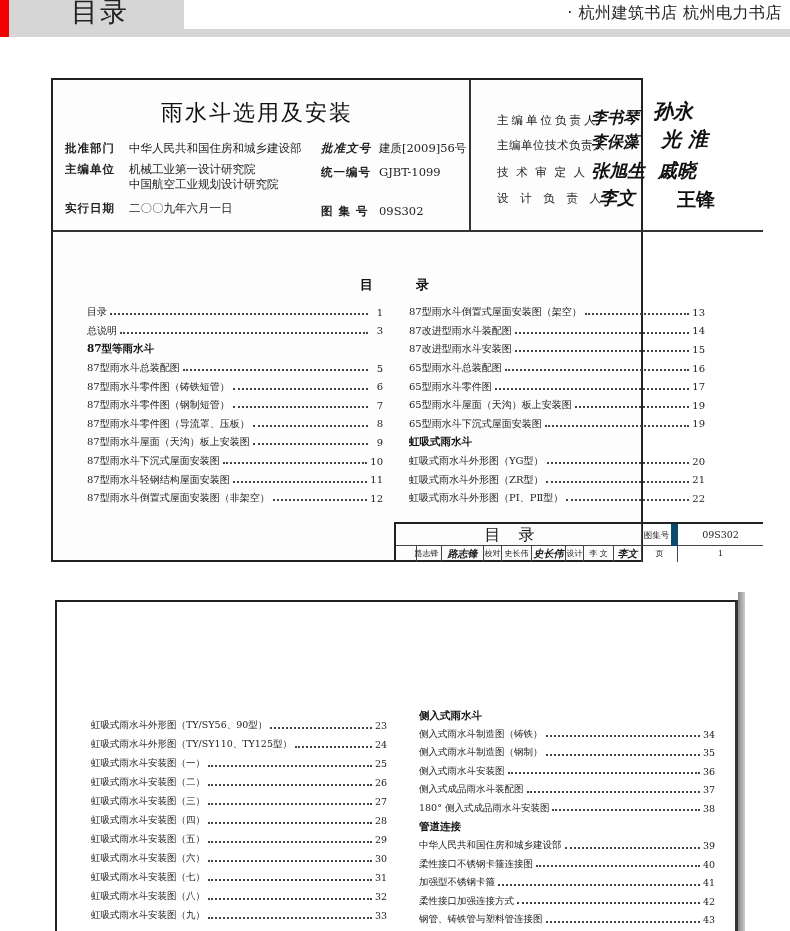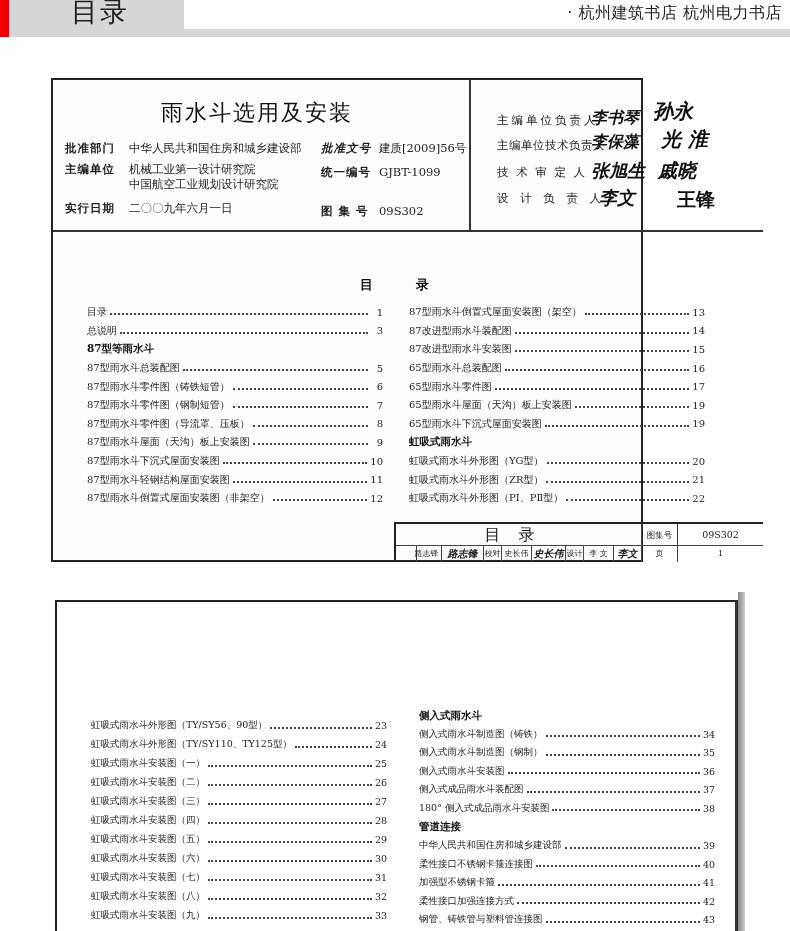--- a/index.html
+++ b/index.html
@@ -29,21 +29,21 @@
     .toc-col { position: absolute; font-size: 10px; color: #222; }
     .toc-row { position: relative; height: 18.6px; display: flex; align-items: center; white-space: nowrap; }
     .toc-row .dots { flex: 1; border-bottom: 2px dotted #444; margin: 0 3px; height: 0; transform: translateY(2px); }
     .toc-row .num { min-width: 12px; text-align: right; }
     .toc-row.section { font-weight: bold; font-size: 10.5px; color: #111; }
 
     
     .tblock { position: absolute; left: 341px; top: 442px; width: 369px; height: 40px; border-top: 2px solid #222; border-left: 2px solid #222; }
     .tblock .row1 { position: absolute; left: 0; top: 0; width: 367px; height: 22px; border-bottom: 1px solid #444; }
     .tblock .big { position: absolute; left: 0; top: 0; width: 246px; height: 22px; text-align: center; font-family: "DejaVu Sans", sans-serif; font-size: 16px; letter-spacing: 18px; line-height: 22px; border-right: 1px solid #444; }
-    .tblock .lbl1 { position: absolute; left: 246px; top: 0; width: 36px; height: 22px; font-size: 8.5px; text-align: center; line-height: 22px; border-right: 1px solid #0c4a6e; }
+    .tblock .lbl1 { position: absolute; left: 246px; top: 0; width: 36px; height: 22px; font-size: 8.5px; text-align: center; line-height: 22px; border-right: 7px solid #0c4a6e; }
     .tblock .val1 { position: absolute; left: 282px; top: 0; width: 85px; height: 22px; font-size: 9.5px; text-align: center; line-height: 22px; }
     .tblock .row2 { position: absolute; left: 0; top: 22px; width: 367px; height: 16px; font-size: 8px; }
     .tblock .cell { position: absolute; top: 0; height: 16px; line-height: 16px; border-right: 1px solid #444; text-align: center; white-space: nowrap; overflow: hidden; }
     .tblock .cell.sign { font-style: italic; font-weight: bold; font-size: 10px; }
 
     
     .page2 { position: absolute; left: 55px; top: 600px; width: 683px; height: 340px; border-top: 2px solid #222; border-left: 2px solid #222; border-right: 3px solid #333; background: #fff; }
     .page2-edge { position: absolute; left: 738px; top: 592px; width: 7px; height: 339px; background: linear-gradient(to right, #888, #ccc); }
   </style>
 </head>

